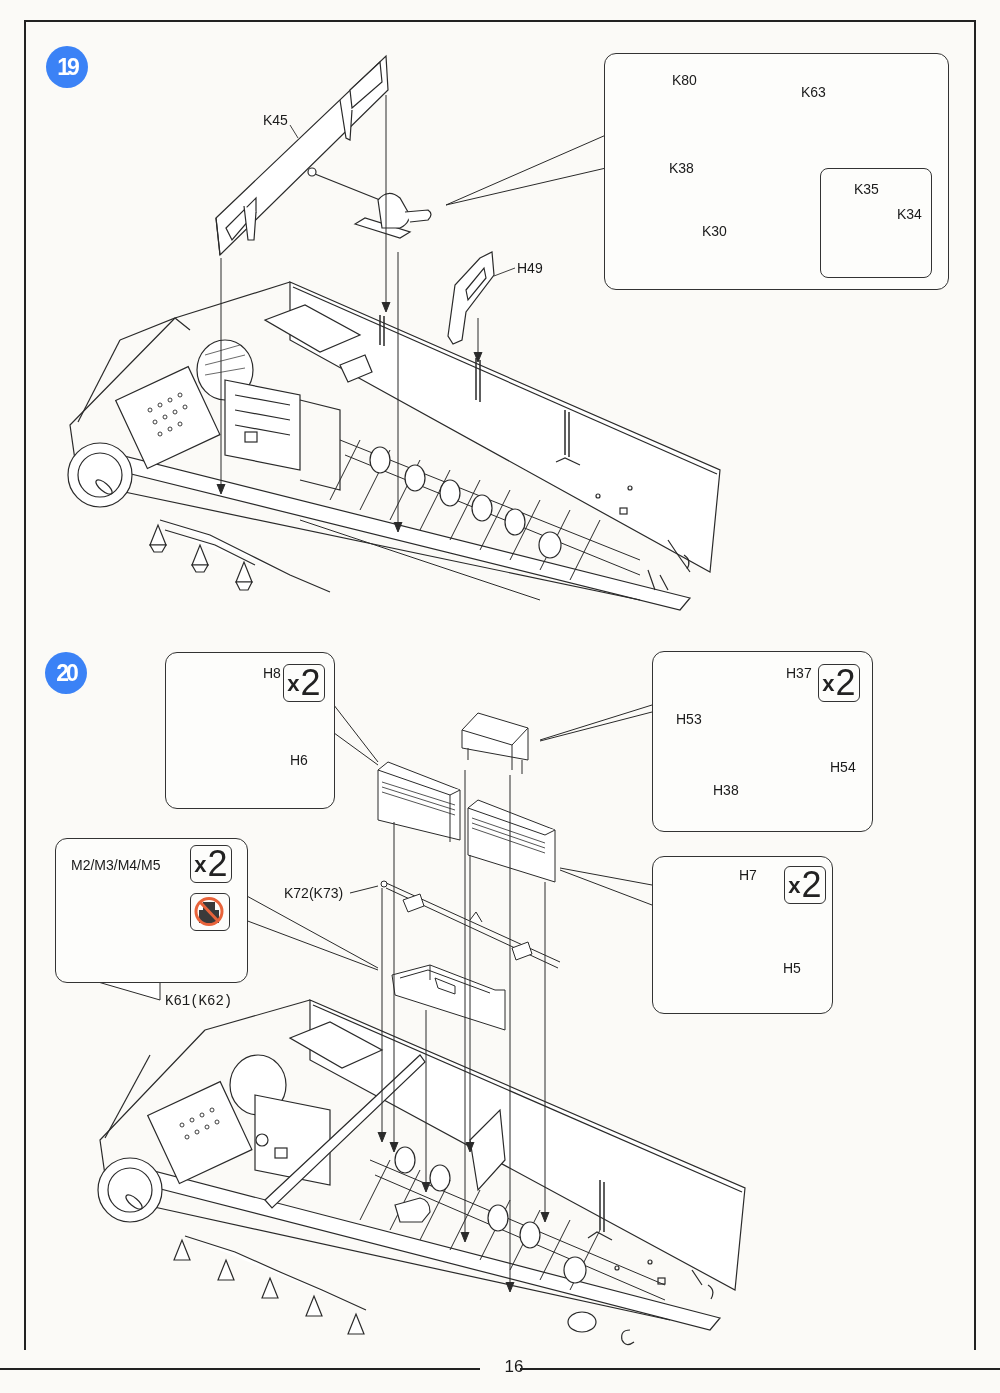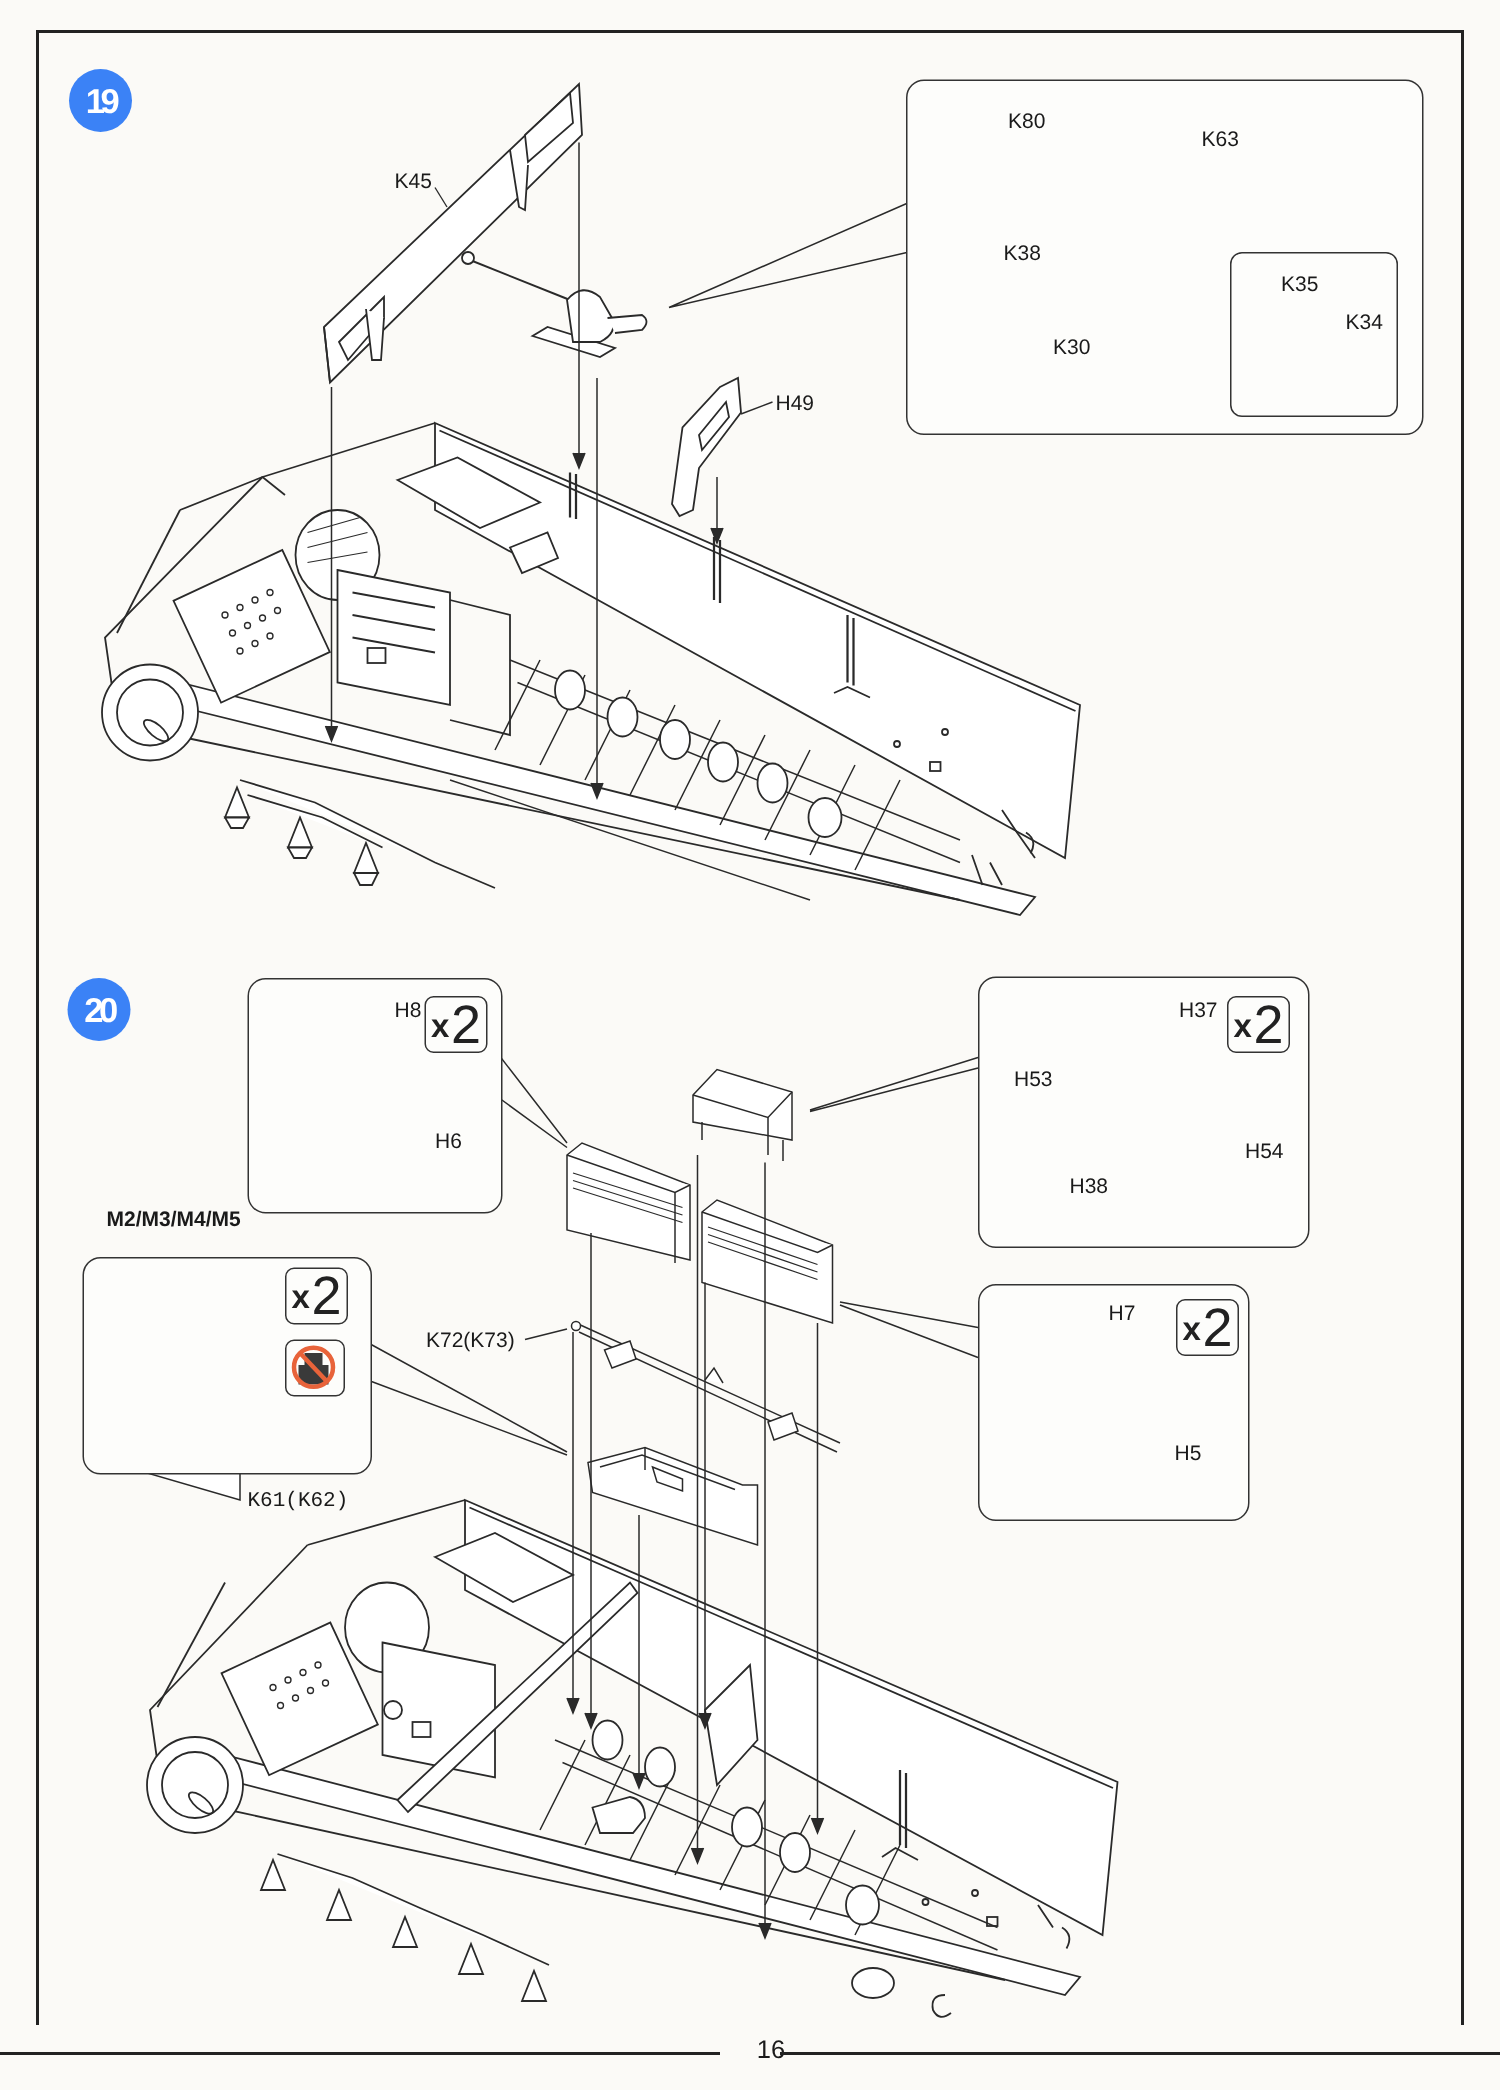--- a/index.html
+++ b/index.html
@@ -397,21 +397,21 @@
     <span class="n">2</span>
 </div>
 <div class="no-glue" style="left:190px;top:893px;">
   <svg width="37" height="35" viewBox="0 0 37 35">
     <rect x="12" y="8" width="12" height="8" fill="#3a3a3a"></rect>
     <rect x="8" y="16" width="20" height="13" fill="#3a3a3a"></rect>
     <circle cx="18" cy="17.5" r="13" fill="none" stroke="#e8633a" stroke-width="3"></circle>
     <line x1="9" y1="8" x2="27" y2="27" stroke="#e8633a" stroke-width="3"></line>
   </svg>
 </div>
-<div class="lbl" style="left:71px;top:805px;font-weight:bold;">M2/M3/M4/M5</div>
+<div class="lbl" style="left:71px;top:858px;">M2/M3/M4/M5</div>
 <div class="lbl" style="left:165px;top:994px;font-family:Liberation Mono, monospace;">K61(K62)</div>
 
 <div class="callout" style="left:652px;top:856px;width:181px;height:158px;"></div>
 <div class="qty" style="left:784px;top:866px;">
   <span class="x">x</span>
     <span class="n">2</span>
 </div>
 <div class="lbl" style="left:739px;top:868px;">H7</div>
 <div class="lbl" style="left:783px;top:961px;">H5</div>
 

